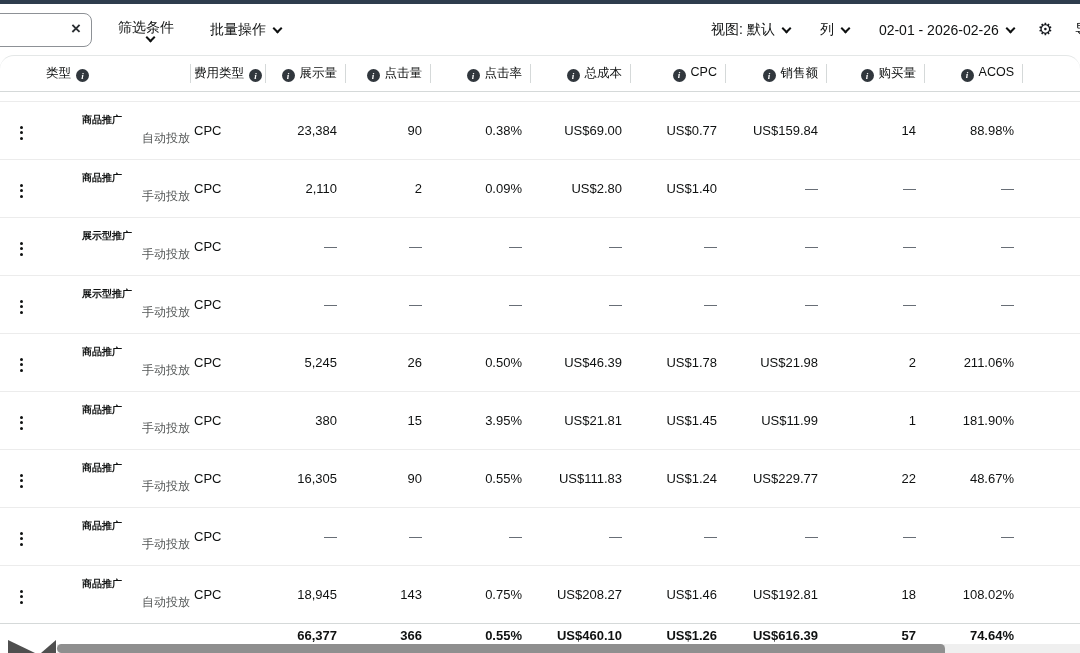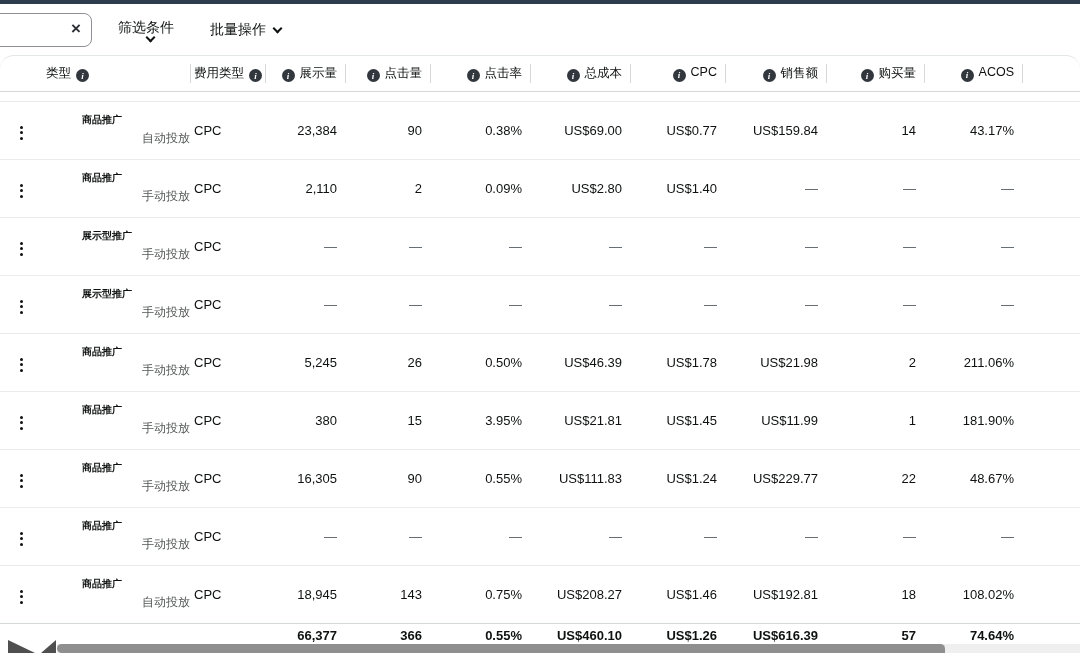--- a/index.html
+++ b/index.html
@@ -84,20 +84,39 @@
     <button class="tb-btn first">
       <span>筛选条件</span>
       <span class="chev"></span>
     </button>
 
     <button class="tb-btn">
       <span>批量操作</span>
       <span class="chev"></span>
     </button>
 
+    <div class="toolbar-right">
+      <button class="tb-btn">
+        <span>视图:</span>&nbsp;
+        <span>默认</span>
+        <span class="chev"></span>
+      </button>
+      <button class="tb-btn">
+        <span>列</span>
+        <span class="chev"></span>
+      </button>
+      <button class="tb-btn">
+        <span>02-01 - 2026-02-26</span>
+        <span class="chev"></span>
+      </button>
+      <button class="gear-btn">
+        <span>⚙</span>
+      </button>
+      <span class="export-clip">导</span>
+    </div>
   </div>
 
   <div class="table-wrap">
     <table>
       <colgroup>
         <col style="width:42px">
           <col style="width:148px">
           <col style="width:75px">
         <col style="width:80px">
           <col style="width:85px">
@@ -140,21 +159,21 @@
               <div class="type-sub">自动投放</div>
             </td>
             <td class="al">CPC</td>
             <td class="ar">23,384</td>
             <td class="ar">90</td>
             <td class="ar">0.38%</td>
             <td class="ar">US$69.00</td>
             <td class="ar">US$0.77</td>
             <td class="ar">US$159.84</td>
             <td class="ar">14</td>
-            <td class="ar">43.17%</td>
+            <td class="ar">88.98%</td>
             <td></td>
           </tr>
           <tr class="data-row">
             <td class="kebab-cell"><button class="kebab-btn">
                 <i></i>
                 <i></i>
                 <i></i>
               </button></td>
             <td class="al">
               <div class="type-main">商品推广</div>

